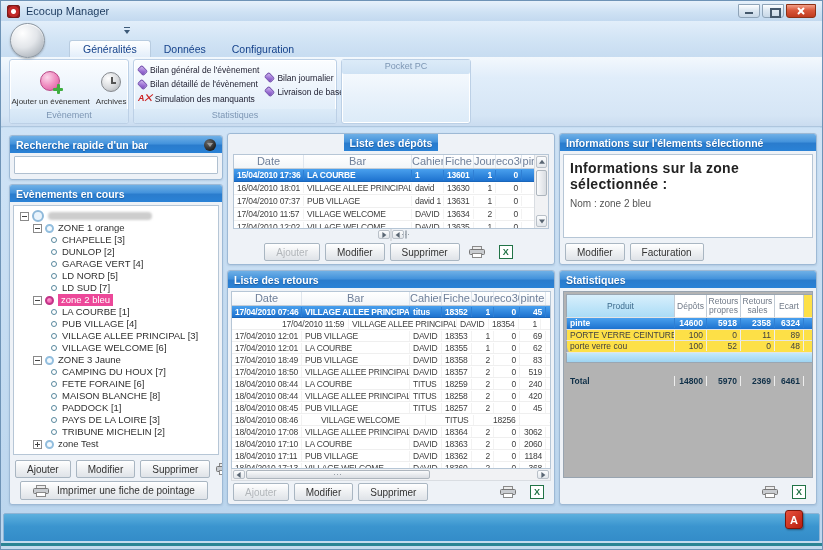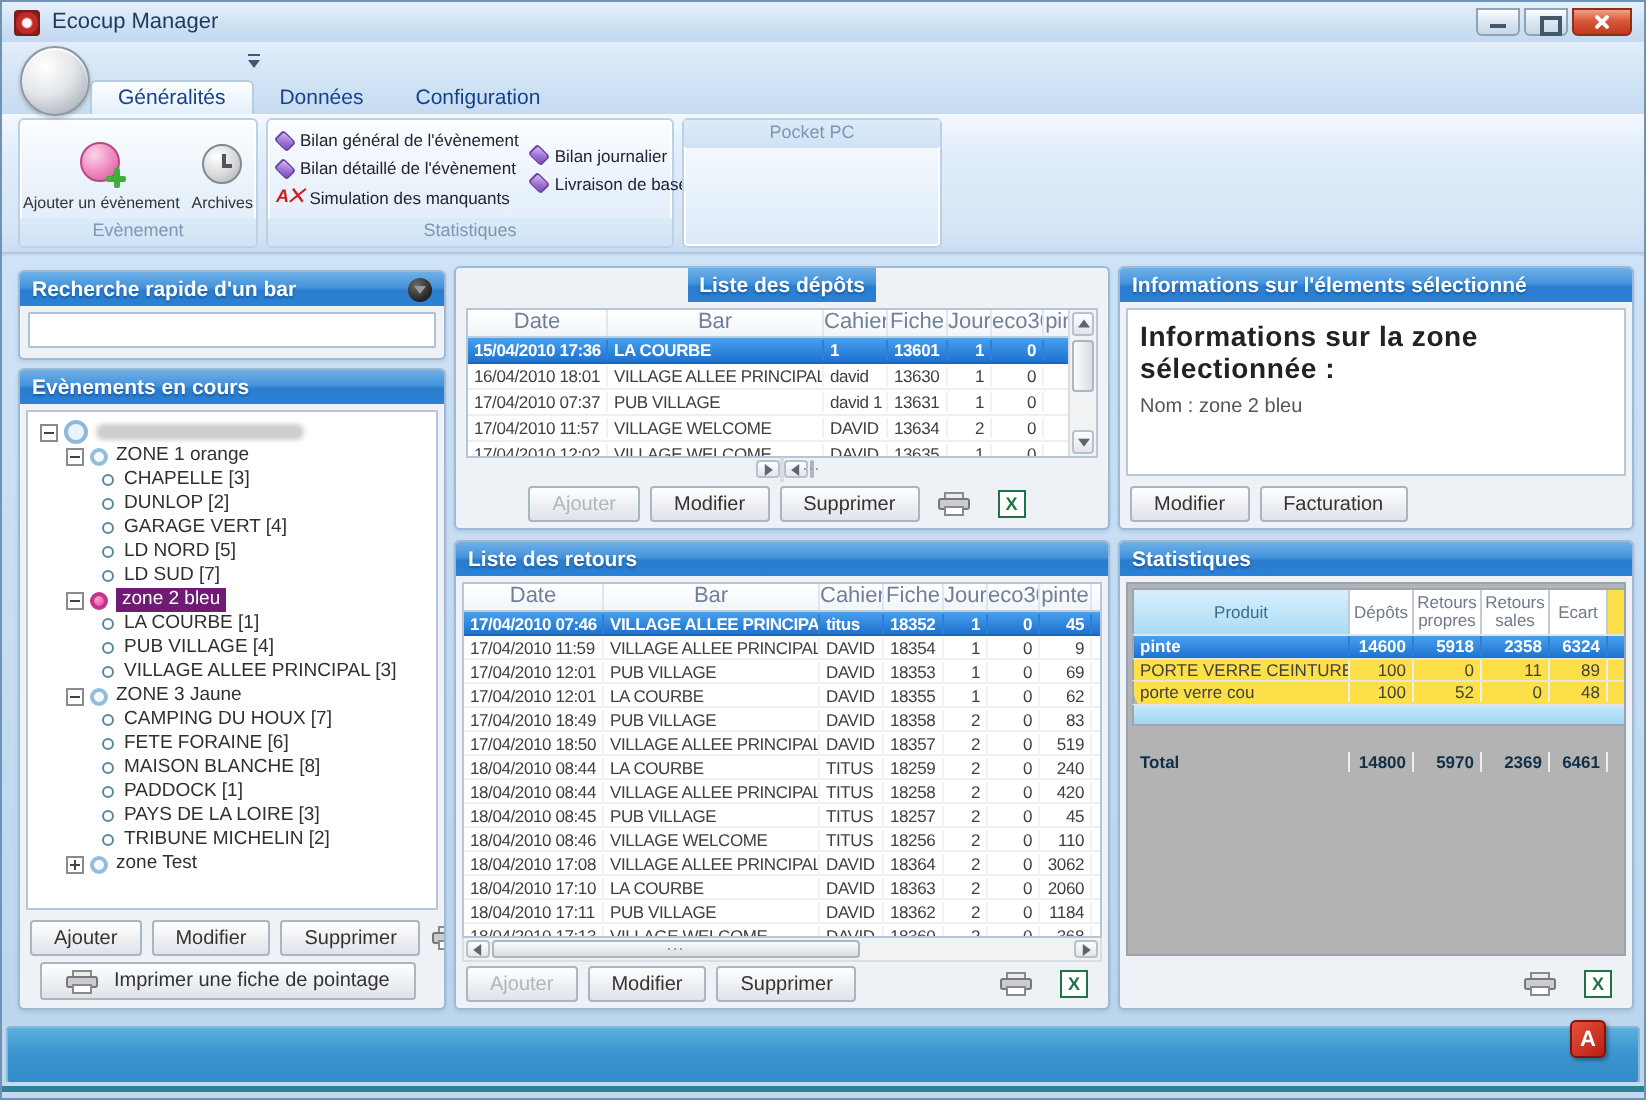--- a/index.html
+++ b/index.html
@@ -27,21 +27,21 @@
   .wbtn.close::after  { transform:translate(-50%,-50%) rotate(-45deg); }
 
   
   .qat-row { position:absolute; left:0; top:20px; right:0; height:18px; background:linear-gradient(#e2eefa,#d2e4f5); }
   .orb { position:absolute; left:9px; top:22px; width:35px; height:35px; border-radius:50%; z-index:5;
     background:radial-gradient(circle at 35% 28%, #ffffff, #e3e6ea 45%, #b9bfc6 75%, #9aa1a9); border:1px solid #8e98a2;
     box-shadow:0 1px 2px rgba(0,0,0,.25), inset 0 1px 1px #fff; }
   .qat-arrow { position:absolute; left:122px; top:26px; width:9px; height:7px; }
   .qat-arrow::before { content:''; position:absolute; left:1px; top:0; width:6px; height:1px; background:#3c5a78; }
   .qat-arrow::after { content:''; position:absolute; left:1px; top:3px; border-left:3px solid transparent; border-right:3px solid transparent; border-top:4px solid #3c5a78; }
-  .tab-row { position:absolute; left:0; top:38px; right:0; height:18px; background:linear-gradient(#d2e4f5,#c7dcf1); display:flex; align-items:flex-end; padding-left:44px; }
+  .tab-row { position:absolute; left:0; top:38px; right:0; height:18px; background:linear-gradient(#d2e4f5,#c7dcf1); display:flex; align-items:flex-end; padding-left:68px; }
   .tab { height:17px; padding:0 13px; font-size:10.5px; color:#15428b; display:flex; align-items:center; border-radius:3px 3px 0 0; }
   .tab.active { background:linear-gradient(#fdfeff,#eef5fc 60%,#e3eefa); border:1px solid #b8cce0; border-bottom:none; }
 
   
   .ribbon { position:absolute; left:0; top:56px; right:0; height:70px;
     background:linear-gradient(#f3f8fd,#e0edfa 30%,#d5e5f5 85%,#cadcf0); border-bottom:1px solid #aec6de; display:flex; padding:2px 0 2px 8px; gap:4px; }
   .rgroup { border:1px solid #bcd0e6; border-radius:3px; display:flex; flex-direction:column;
     background:linear-gradient(#fbfdff,#e9f2fb 55%,#dcebf8); box-shadow:inset 0 0 0 1px #fff; }
   .rgroup-body { flex:1; display:flex; align-items:stretch; }
   .rgroup-label { height:14px; font-size:9px; color:#7d96b4; text-align:center; line-height:13px;
@@ -96,21 +96,21 @@
   .tree { font-size:9.5px; color:#303030; padding:4px 2px 2px 6px; line-height:11.8px; }
   .titem { display:flex; align-items:center; height:12px; white-space:nowrap; }
   .ebox { width:9px; height:9px; border:1px solid #8a8a8a; background:#fff; position:relative; flex:none; margin-right:3px; }
   .ebox::before { content:''; position:absolute; left:1px; right:1px; top:3px; height:1px; background:#444; }
   .ebox.plus::after { content:''; position:absolute; left:3px; top:1px; bottom:1px; width:1px; background:#444; }
   .cnode { flex:none; border-radius:50%; margin-right:4px; }
   .cnode.root { width:12px; height:12px; border:2px solid #8fb9da; background:#eaf4fc; }
   .cnode.zone { width:9px; height:9px; border:2px solid #93bede; background:#f4fafe; }
   .cnode.magenta { width:9px; height:9px; border:2px solid #c23488; background:radial-gradient(circle at 35% 30%, #ff9ed0, #e8459e); }
   .cnode.leaf { width:6px; height:6px; border:1px solid #58889e; background:#fff; margin-right:5px; }
-  .tlabel.sel { background:#701a75; color:#fff; padding:0 3px; }
+  .tlabel.sel { background:#ec4899; color:#fff; padding:0 3px; }
   .redacted { display:inline-block; width:104px; height:8px; background:#cdcdcd; border-radius:4px; filter:blur(1.2px); }
   .indent1 { padding-left:13px; } .indent2 { padding-left:31px; }
 
   
   .tablezone { position:relative; background:#fff; border:1px solid #b6c6d6; margin:3px 3px 0 3px; overflow:hidden; }
   .theadrow, .trow { display:flex; overflow:hidden; }
   .theadrow { border-bottom:1px solid #c2cdd8; background:linear-gradient(#ffffff,#f2f5f8); flex:none; }
   .thcell { font-size:11px; color:#70809a; text-align:center; border-right:1px solid #dfe6ee; height:13px; line-height:13px; flex:none; overflow:hidden; }
   .tcell { font-size:8.5px; letter-spacing:-0.2px; color:#404040; padding:0 3px; flex:none; overflow:hidden; white-space:nowrap; border-right:1px solid #f2f2f2; }
   .trow { border-bottom:1px solid #efefef; align-items:center; }
@@ -297,20 +297,24 @@
               <div class="tlabel">LA COURBE [1]</div>
             </div>
             <div class="titem indent2">
               <div class="cnode leaf"></div>
               <div class="tlabel">PUB VILLAGE [4]</div>
             </div>
             <div class="titem indent2">
               <div class="cnode leaf"></div>
               <div class="tlabel">VILLAGE ALLEE PRINCIPAL [3]</div>
             </div>
+            <div class="titem indent2">
+              <div class="cnode leaf"></div>
+              <div class="tlabel">VILLAGE WELCOME [6]</div>
+            </div>
             <div class="titem indent1">
               <div class="ebox"></div>
               <div class="cnode zone"></div>
               <div class="tlabel">ZONE 3 Jaune</div>
             </div>
             <div class="titem indent2">
               <div class="cnode leaf"></div>
               <div class="tlabel">CAMPING DU HOUX [7]</div>
             </div>
             <div class="titem indent2">
@@ -481,21 +485,21 @@
         <div id="retours-rows">
             <div class="trow sel" style="height: 12px;">
               <div class="tcell" style="width: 70px; text-align: left;">17/04/2010 07:46</div>
               <div class="tcell" style="width: 108px; text-align: left;">VILLAGE ALLEE PRINCIPAL</div>
               <div class="tcell" style="width: 32px; text-align: left;">titus</div>
               <div class="tcell" style="width: 30px; text-align: left;">18352</div>
               <div class="tcell" style="width: 22px; text-align: right;">1</div>
               <div class="tcell" style="width: 26px; text-align: right;">0</div>
               <div class="tcell" style="width: 26px; text-align: right;">45</div>
             </div>
-            <div class="trow" style="height: 12px;">
+            <div class="trow" style="height: 12px; padding-left: 47px;">
               <div class="tcell" style="width: 70px; text-align: left;">17/04/2010 11:59</div>
               <div class="tcell" style="width: 108px; text-align: left;">VILLAGE ALLEE PRINCIPAL</div>
               <div class="tcell" style="width: 32px; text-align: left;">DAVID</div>
               <div class="tcell" style="width: 30px; text-align: left;">18354</div>
               <div class="tcell" style="width: 22px; text-align: right;">1</div>
               <div class="tcell" style="width: 26px; text-align: right;">0</div>
               <div class="tcell" style="width: 26px; text-align: right;">9</div>
             </div>
             <div class="trow" style="height: 12px;">
               <div class="tcell" style="width: 70px; text-align: left;">17/04/2010 12:01</div>
@@ -553,21 +557,21 @@
             </div>
             <div class="trow" style="height: 12px;">
               <div class="tcell" style="width: 70px; text-align: left;">18/04/2010 08:45</div>
               <div class="tcell" style="width: 108px; text-align: left;">PUB VILLAGE</div>
               <div class="tcell" style="width: 32px; text-align: left;">TITUS</div>
               <div class="tcell" style="width: 30px; text-align: left;">18257</div>
               <div class="tcell" style="width: 22px; text-align: right;">2</div>
               <div class="tcell" style="width: 26px; text-align: right;">0</div>
               <div class="tcell" style="width: 26px; text-align: right;">45</div>
             </div>
-            <div class="trow" style="height: 12px;">
+            <div class="trow" style="height: 12px; gap: 16px;">
               <div class="tcell" style="width: 70px; text-align: left;">18/04/2010 08:46</div>
               <div class="tcell" style="width: 108px; text-align: left;">VILLAGE WELCOME</div>
               <div class="tcell" style="width: 32px; text-align: left;">TITUS</div>
               <div class="tcell" style="width: 30px; text-align: left;">18256</div>
               <div class="tcell" style="width: 22px; text-align: right;">2</div>
               <div class="tcell" style="width: 26px; text-align: right;">0</div>
               <div class="tcell" style="width: 26px; text-align: right;">110</div>
             </div>
             <div class="trow" style="height: 12px;">
               <div class="tcell" style="width: 70px; text-align: left;">18/04/2010 17:08</div>

